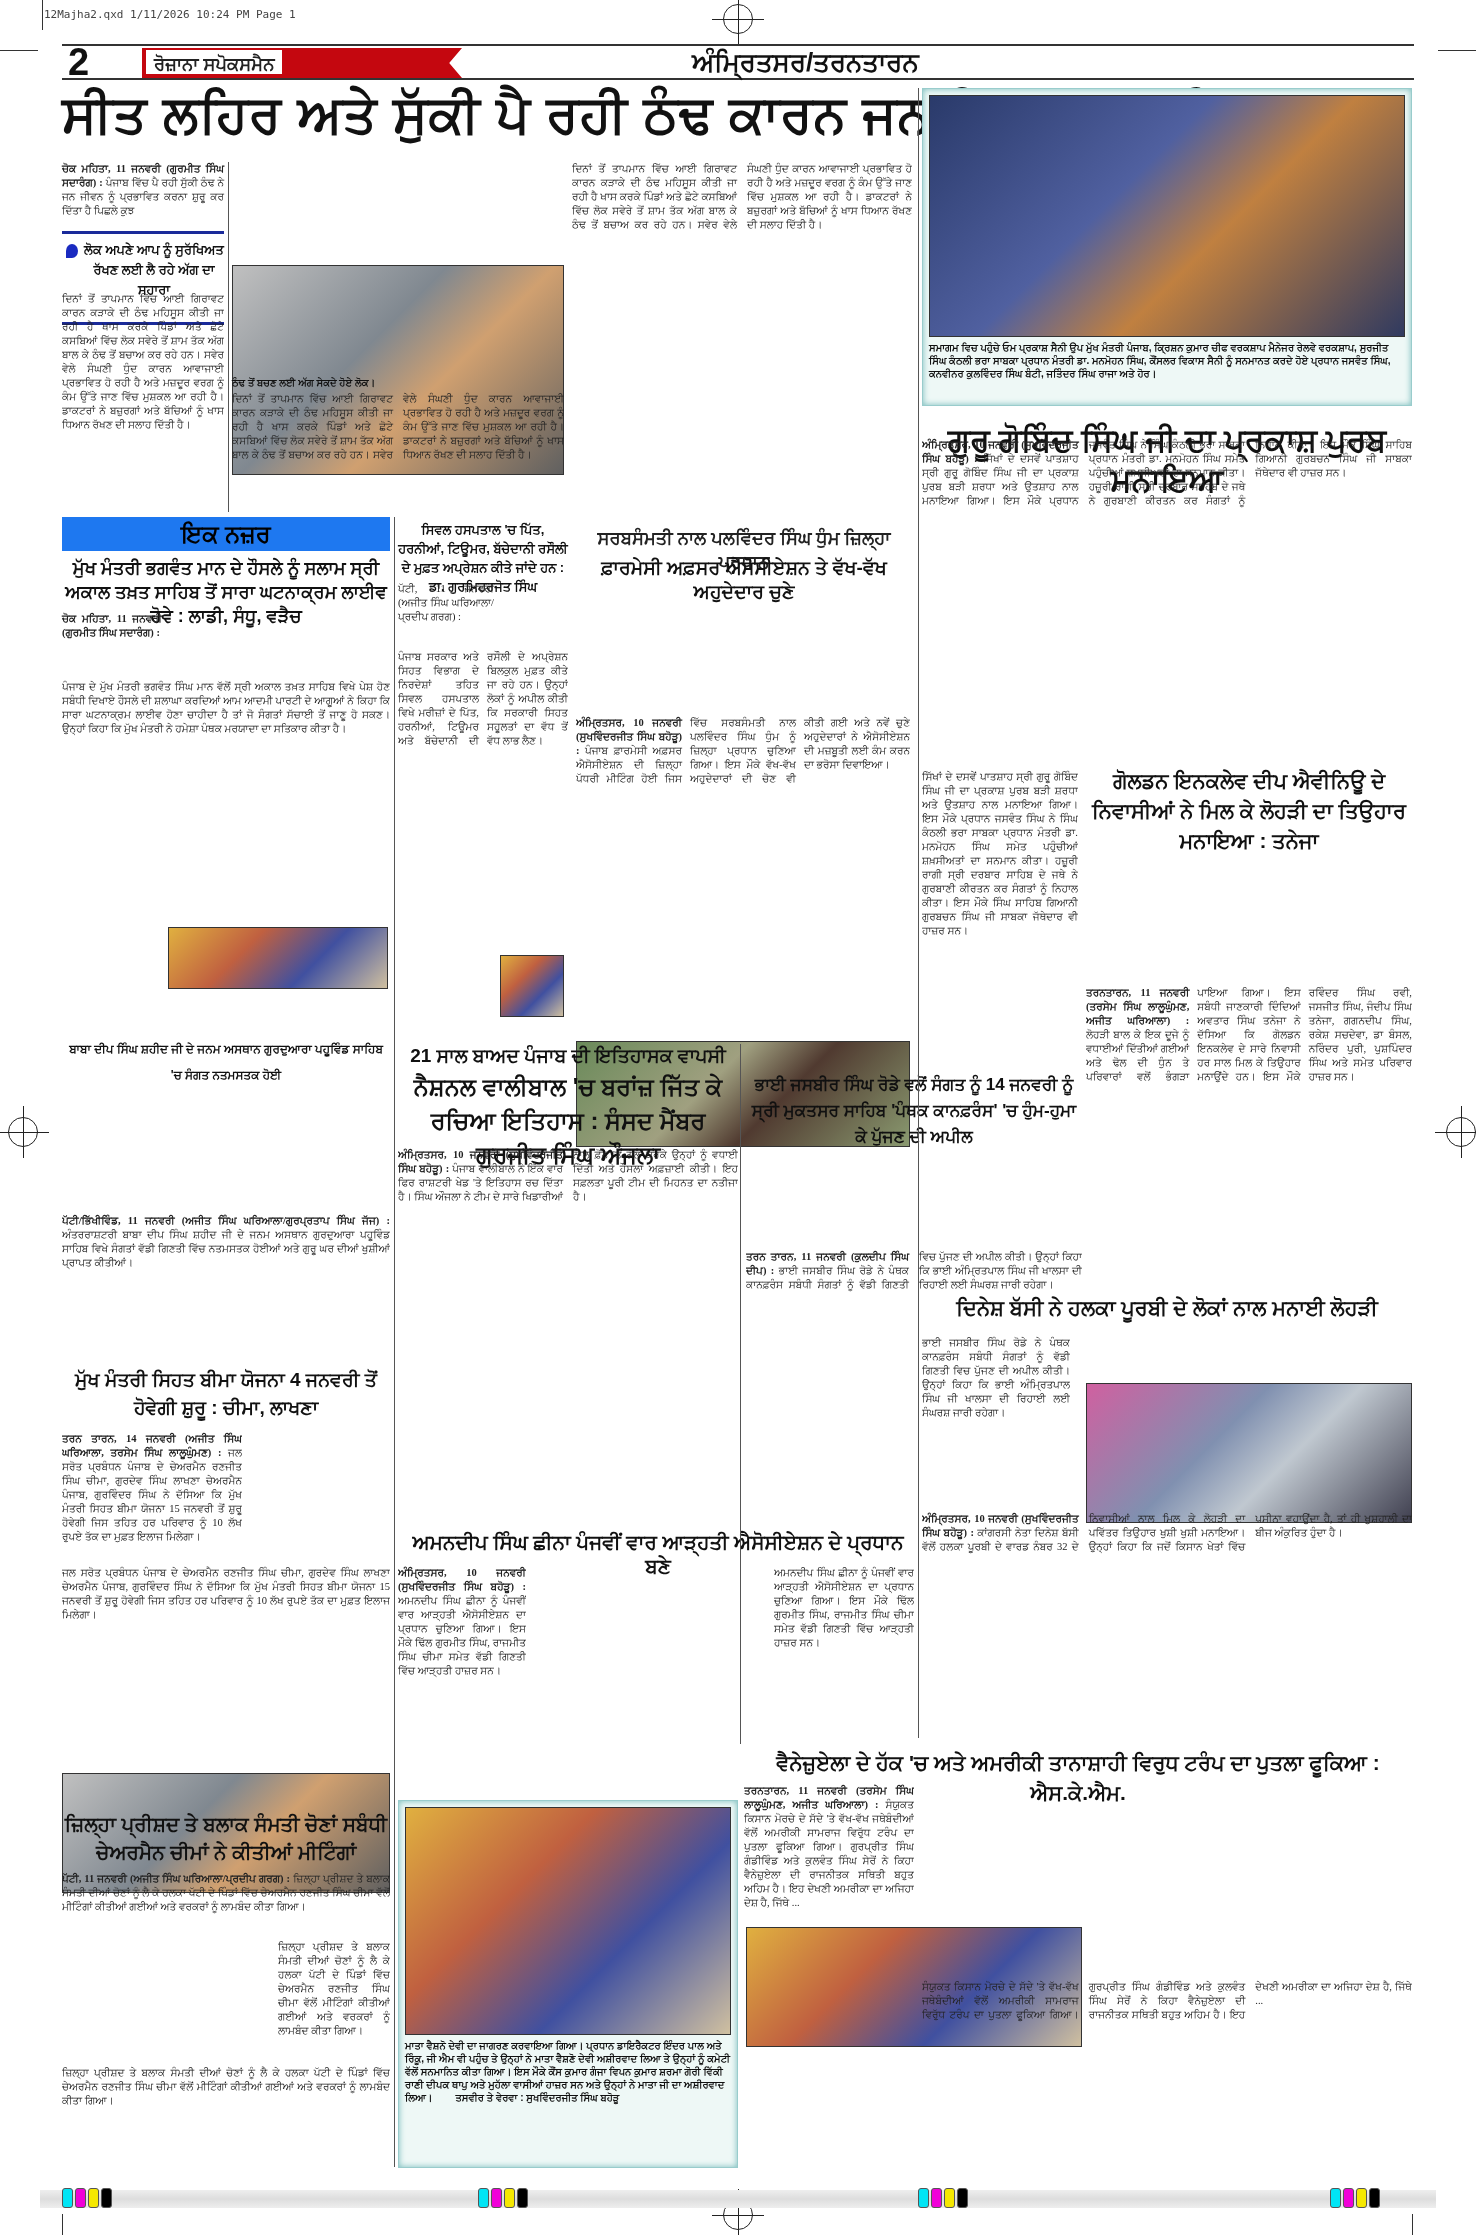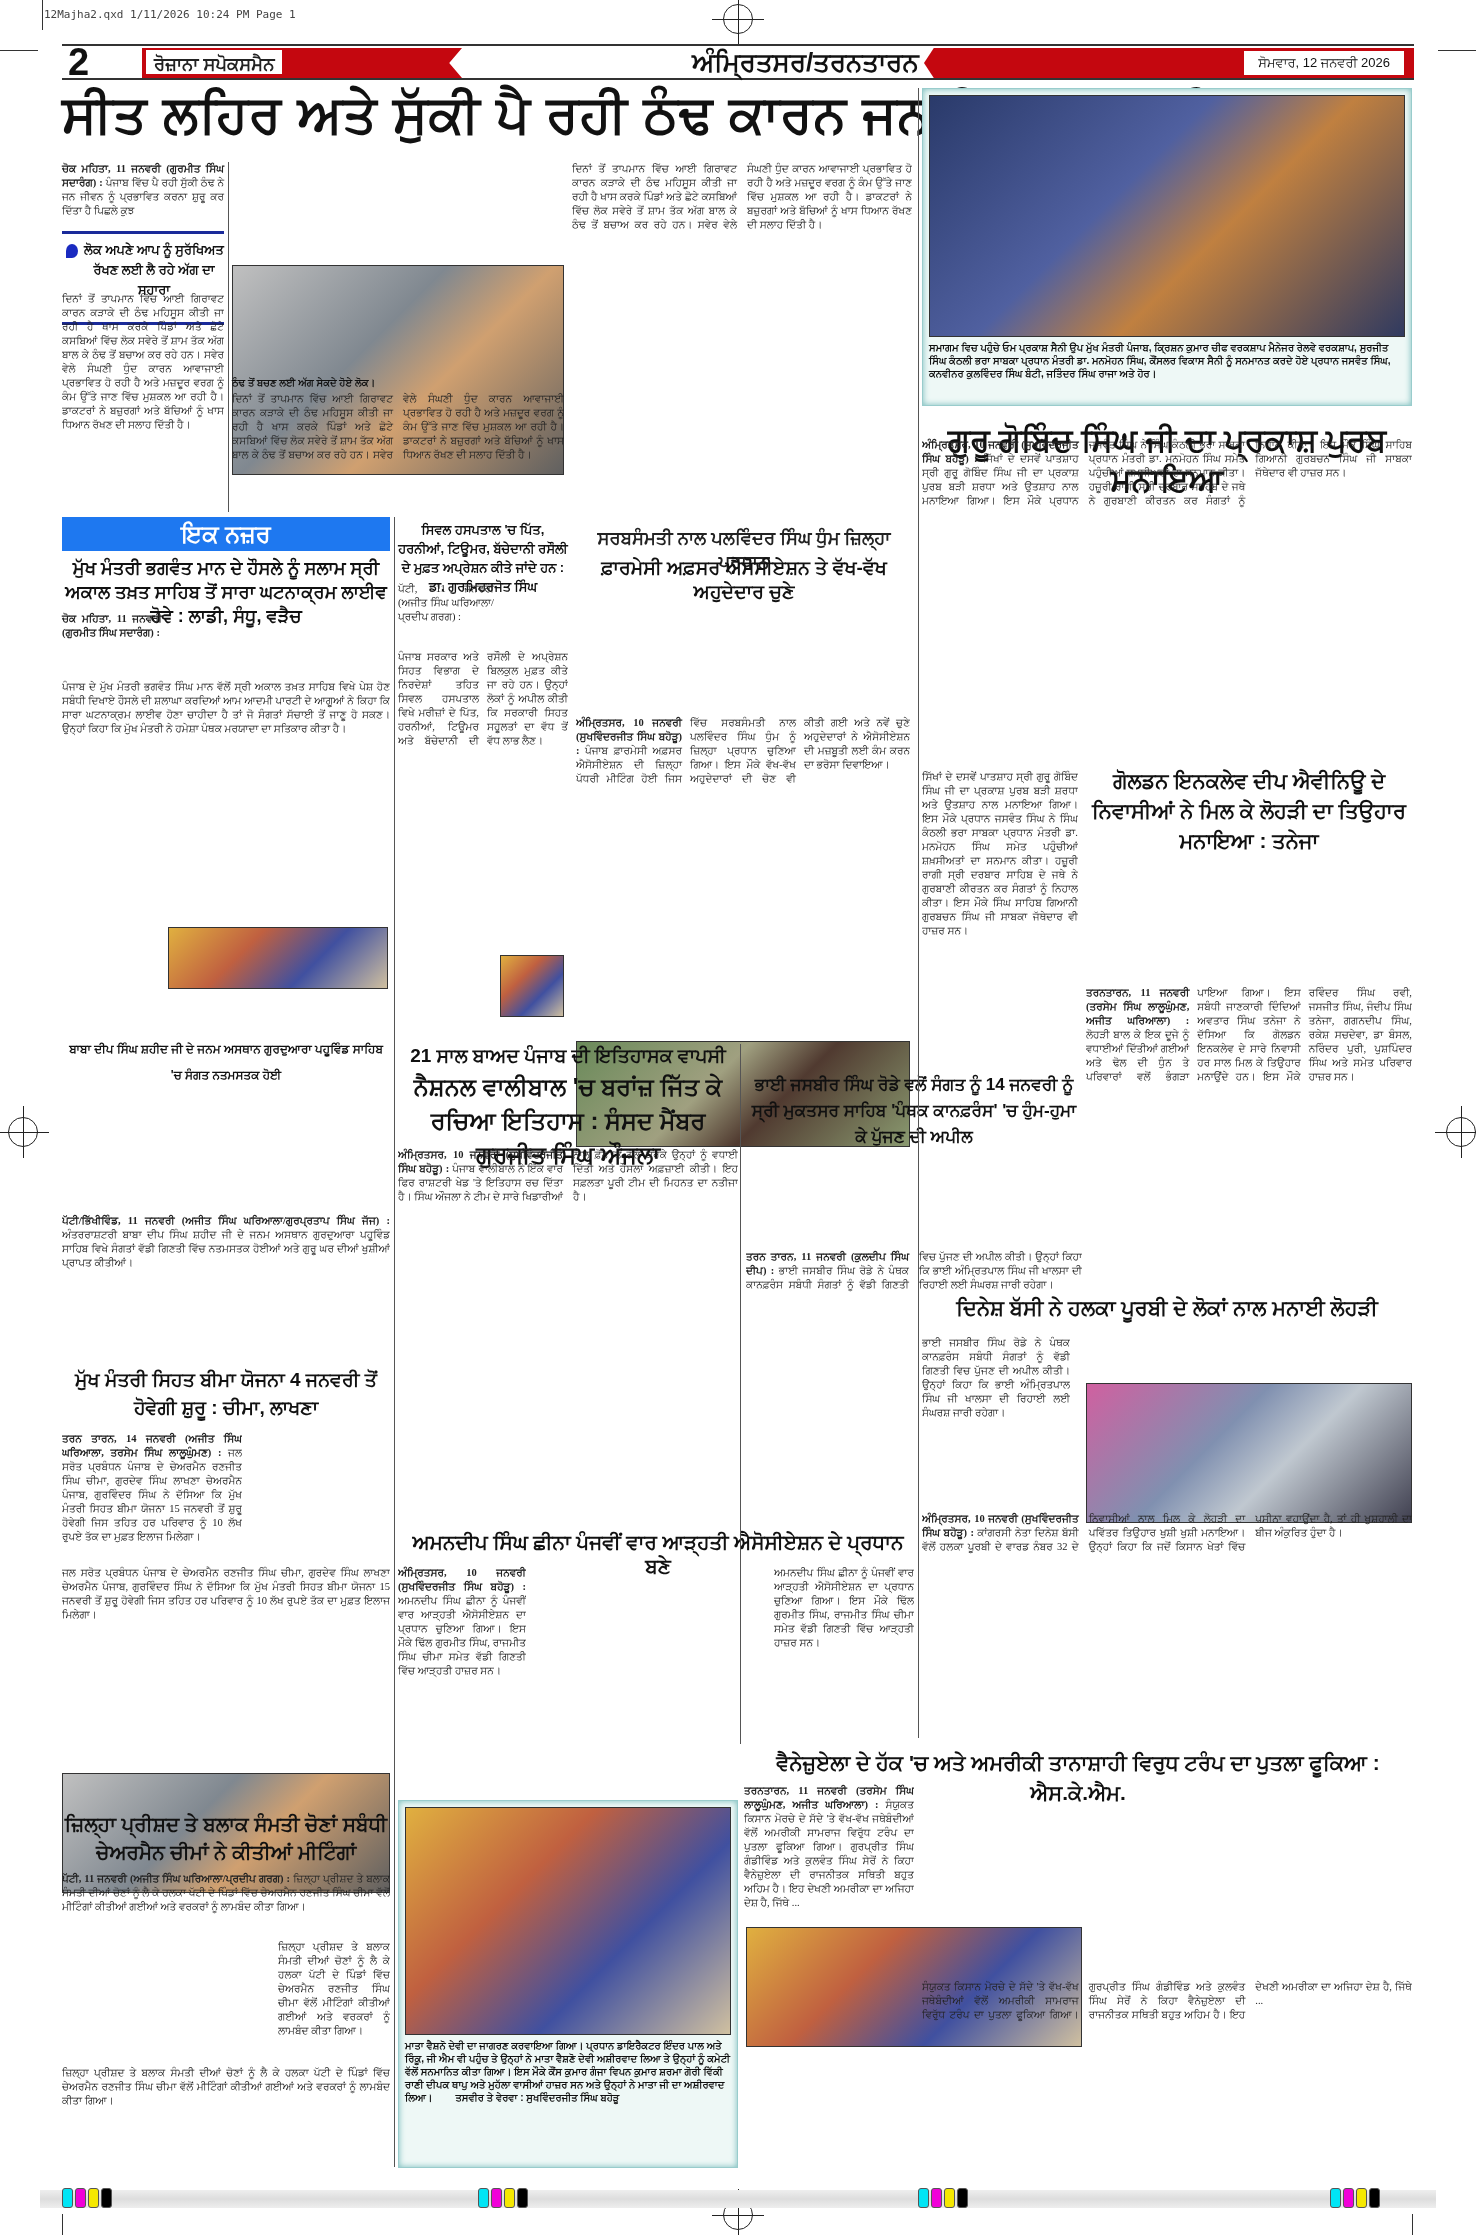--- a/index.html
+++ b/index.html
@@ -31,21 +31,21 @@
   .dateline { font-weight: bold; }
   .photo { background: linear-gradient(135deg, #8a7a6a 0%, #b5a38c 25%, #5d6670 50%, #9c8b73 75%, #6b5e50 100%); border: 1px solid #333; position: relative; overflow: hidden; }
   .photo.blue { background: linear-gradient(135deg, #2a3a6a, #5060a0 40%, #c08040 60%, #303a60); }
   .photo.pink { background: linear-gradient(135deg, #d060a0, #8090b0 40%, #c0c8d0 60%, #404050); }
   .photo.green { background: linear-gradient(135deg, #6a8a5a, #a0a080 40%, #503a30 60%, #8a9a70); }
   .photo.warm { background: linear-gradient(135deg, #e0b040, #c06040 35%, #4050a0 65%, #d0c0a0); }
   .photo.night { background: linear-gradient(135deg, #303030, #806040 40%, #e0a030 55%, #202028); }
   .photo.grey { background: linear-gradient(135deg, #c0c0c0, #808890 40%, #d0a070 60%, #606060); }
   .caption { font: bold 10px "Liberation Sans", sans-serif; line-height: 13px; }
   .capbox { border: 1px solid #9cc; background: #eef8f6; box-shadow: 0 0 6px #7bb inset; padding: 6px; }
-  .bluebar { background: #1e78f0; color: #ffffff; text-align: center; font: bold 24px "Liberation Sans", sans-serif; line-height: 34px; }
+  .bluebar { background: #1e78f0; color: #000000; text-align: center; font: bold 24px "Liberation Sans", sans-serif; line-height: 34px; }
   .pullquote { border-top: 3px solid #1a2a9a; border-bottom: 3px solid #1a2a9a; padding: 6px 0 22px 22px; position: relative; font: bold 13px "Liberation Sans", sans-serif; line-height: 20px; text-align: center; margin-top: 9px; }
   .pullquote .dot { position: absolute; left: 4px; top: 10px; width: 12px; height: 14px; background: #1a2ac0; border-radius: 50% 50% 50% 0; }
   .colline { width: 1px; background: #555; }
 
   
   .cbar { top: 2188px; height: 22px; display: flex; gap: 2px; }
   .chip { width: 11px; height: 20px; border: 1px solid #555; border-radius: 3px; }
   .grey-strip { top: 2190px; height: 18px; background: linear-gradient(#eee, #ddd, #eee); }
 </style>
 </head>
@@ -59,23 +59,20 @@
 <div class="abs reg" style="left:8px;top:1117px"></div>
 <div class="abs reg" style="left:1446px;top:1117px"></div>
 <div class="abs reg" style="left:723px;top:2200px"></div>
 
 <div class="abs mast">
   <div class="pageno">2</div>
   <div class="mast-left">
     <div class="brand">ਰੋਜ਼ਾਨਾ ਸਪੋਕਸਮੈਨ</div>
   </div>
   <div class="edition">ਅੰਮ੍ਰਿਤਸਰ/ਤਰਨਤਾਰਨ</div>
-  <div class="mast-right">
-    <div class="datebox">ਸੋਮਵਾਰ, 12 ਜਨਵਰੀ 2026</div>
-  </div>
 </div>
 
 <div class="abs h1" style="left:62px;top:84px;width:860px">ਸੀਤ ਲਹਿਰ ਅਤੇ ਸੁੱਕੀ ਪੈ ਰਹੀ ਠੰਢ ਕਾਰਨ ਜਨਜੀਵਨ ਪ੍ਰਭਾਵਿਤ</div>
 
 <div class="abs body" style="left:62px;top:162px;width:162px">
   <span class="dateline">ਚੋਕ ਮਹਿਤਾ, 11 ਜਨਵਰੀ (ਗੁਰਮੀਤ ਸਿੰਘ ਸਦਾਰੰਗ) :</span>
   <span>ਪੰਜਾਬ ਵਿੱਚ ਪੈ ਰਹੀ ਸੁੱਕੀ ਠੰਢ ਨੇ ਜਨ ਜੀਵਨ ਨੂੰ ਪ੍ਰਭਾਵਿਤ ਕਰਨਾ ਸ਼ੁਰੂ ਕਰ ਦਿੱਤਾ ਹੈ ਪਿਛਲੇ ਕੁਝ</span>
 </div>
 <div class="abs pullquote" style="left:62px;top:222px;width:162px">
   <span class="dot"></span>

